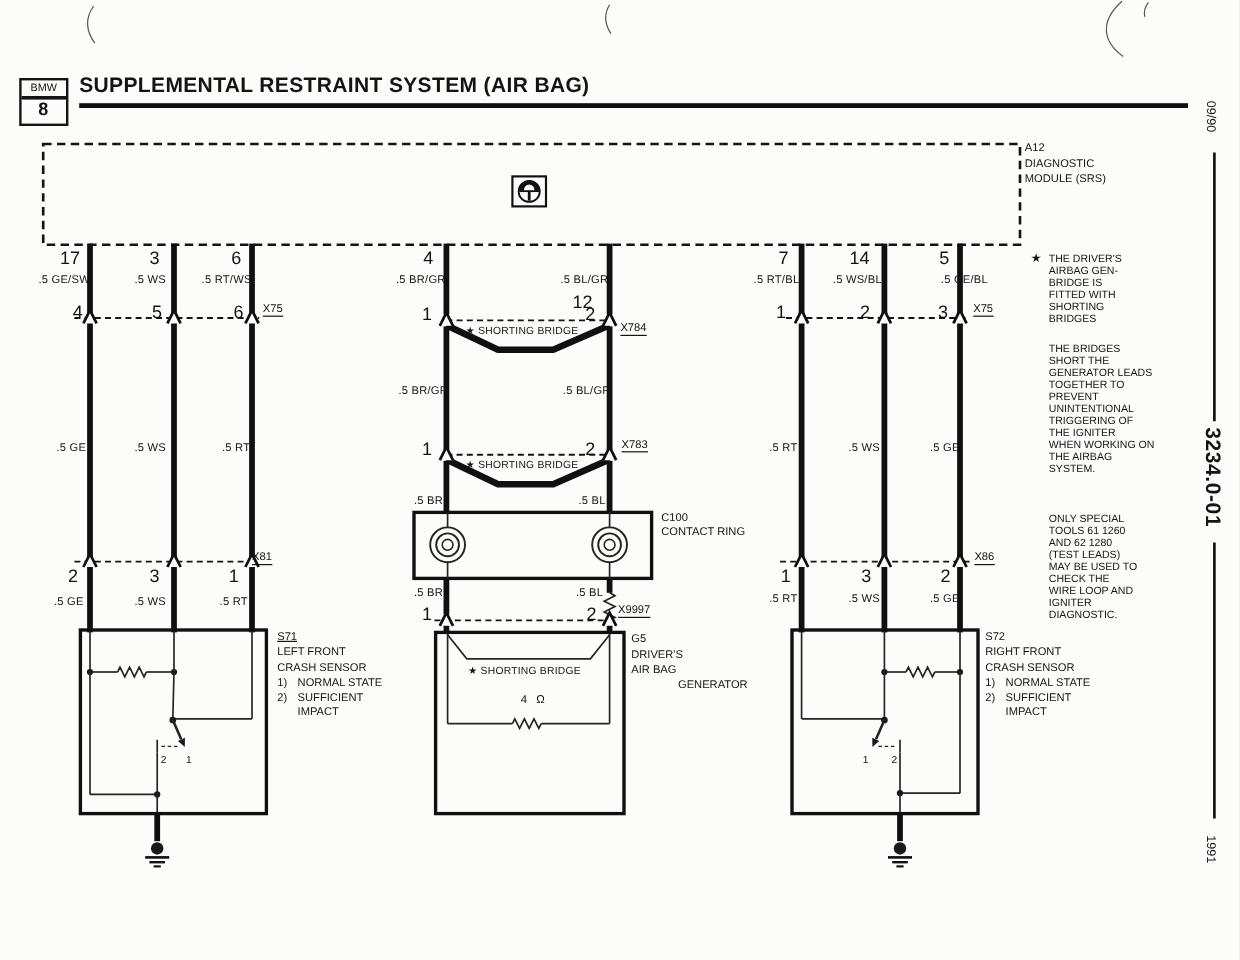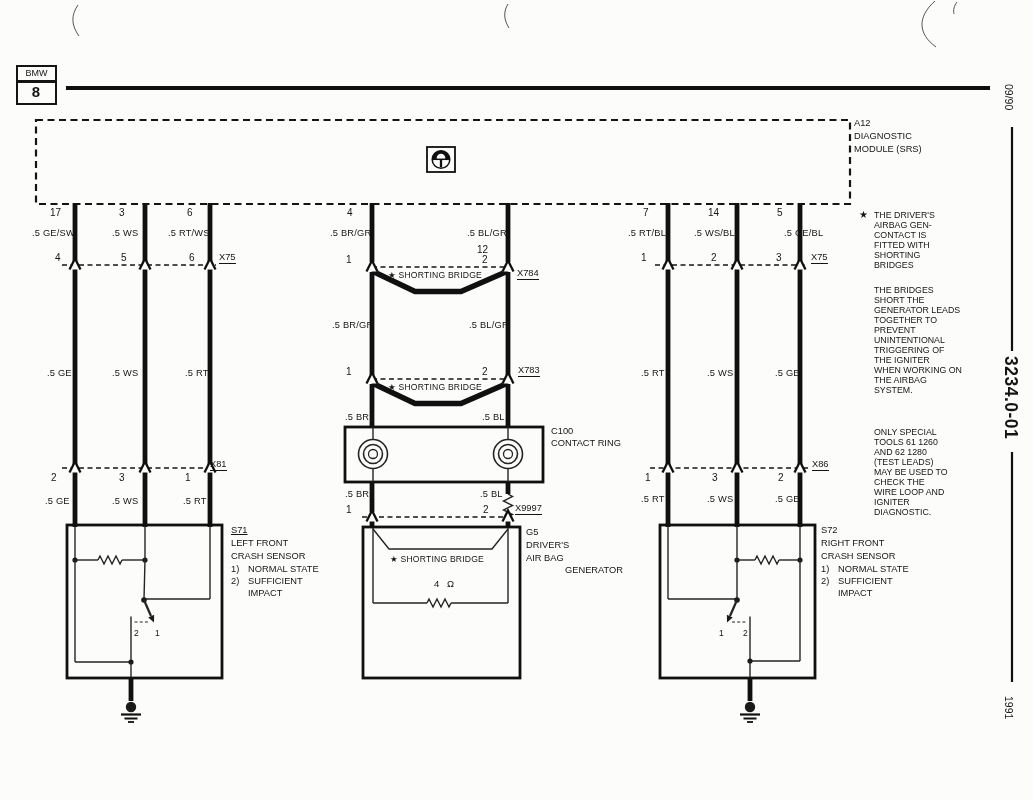--- a/index.html
+++ b/index.html
@@ -11,21 +11,21 @@
   .t2{stroke:#242424;stroke-width:2.2;fill:none;}
   .dashl{stroke:#141414;stroke-width:1.6;stroke-dasharray:5 3.5;}
   .swdash{stroke:#242424;stroke-width:1.2;stroke-dasharray:3 2.2;}
   .bx{fill:none;stroke:#101010;stroke-width:2.8;}
   .chev{fill:#fcfcfb;stroke:#101010;stroke-width:2.3;stroke-linejoin:miter;}
   .tb{fill:none;stroke:#101010;stroke-width:5.5;}
   .dot{fill:#1a1a1a;}
   .gl{stroke:#101010;}
   .art{fill:none;stroke:#555;stroke-width:1;}
   .lb{position:absolute;font-size:9.3px;white-space:nowrap;letter-spacing:.2px;}
-  .pn{position:absolute;font-size:10px;width:14px;text-align:left;white-space:nowrap;}
+  .pn{position:absolute;font-size:15px;width:14px;text-align:right;white-space:nowrap;}
   .cx{position:absolute;font-size:9.3px;white-space:nowrap;border-bottom:1.4px solid #141414;padding-bottom:1px;}
   .blk{position:absolute;font-size:9.3px;white-space:nowrap;}
   .swl{position:absolute;font-size:8.5px;white-space:nowrap;}
   .brl{position:absolute;font-size:8.6px;letter-spacing:.2px;white-space:nowrap;}
   .vert{position:absolute;writing-mode:vertical-rl;white-space:nowrap;font-size:10.5px;}
   .docnum{font-size:17.5px;font-weight:bold;letter-spacing:.5px;}
   .title{position:absolute;left:66px;top:61px;font-size:17.5px;font-weight:bold;letter-spacing:.3px;white-space:nowrap;}
   .rule{position:absolute;left:66px;top:86px;width:924px;height:3.5px;background:#101010;}
   .logo{position:absolute;left:16px;top:65px;width:41px;height:40px;border:2.5px solid #141414;
         box-sizing:border-box;display:flex;flex-direction:column;}
@@ -222,20 +222,21 @@
     <g>
       <line x1="1012" y1="127" x2="1012" y2="351" stroke="#101010" stroke-width="2.2"></line>
       <line x1="1012" y1="452" x2="1012" y2="682" stroke="#101010" stroke-width="2.2"></line>
     </g>
   </svg>
 
   <div class="logo">
     <div class="logo-top">BMW</div>
     <div class="logo-num">8</div>
   </div>
+  <div class="title">SUPPLEMENTAL RESTRAINT SYSTEM (AIR BAG)</div>
   <div class="rule"></div>
 
   <div class="vert" style="left:1003px;top:84px;">09/90</div>
   <div class="vert docnum" style="left:1000px;top:356px;">3234.0-01</div>
   <div class="vert" style="left:1003px;top:696px;">1991</div>
 
   <div class="blk" style="left:854px;top:118px;">A12</div>
   <div class="blk" style="left:854px;top:131px;">DIAGNOSTIC</div>
   <div class="blk" style="left:854px;top:144px;">MODULE (SRS)</div>
 
@@ -341,21 +342,21 @@
   <div class="blk" style="left:821px;top:576px;">2)</div>
   <div class="blk" style="left:838px;top:576px;">SUFFICIENT</div>
   <div class="blk" style="left:838px;top:588px;">IMPACT</div>
   <span class="swl" style="left:719px;top:628px;">1</span>
   <span class="swl" style="left:743px;top:628px;">2</span>
 
   <span class="star">★</span>
   <div class="note" style="top:210px;">
     <div>THE DRIVER'S</div>
     <div>AIRBAG GEN-</div>
-    <div>CONTACT IS</div>
+    <div>BRIDGE IS</div>
     <div>FITTED WITH</div>
     <div>SHORTING</div>
     <div>BRIDGES</div>
   </div>
   <div class="note" style="top:285px;">
     <div>THE BRIDGES</div>
     <div>SHORT THE</div>
     <div>GENERATOR LEADS</div>
     <div>TOGETHER TO</div>
     <div>PREVENT</div>

